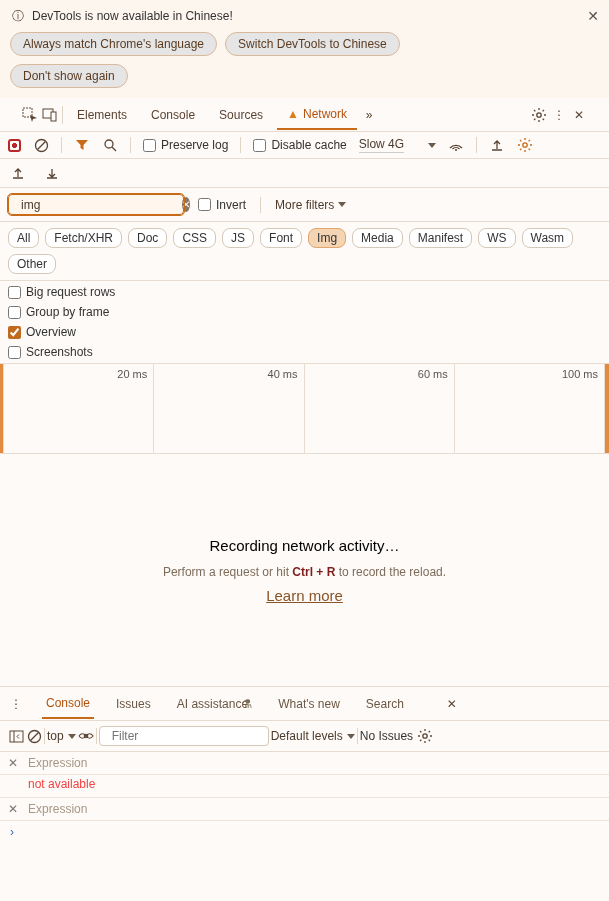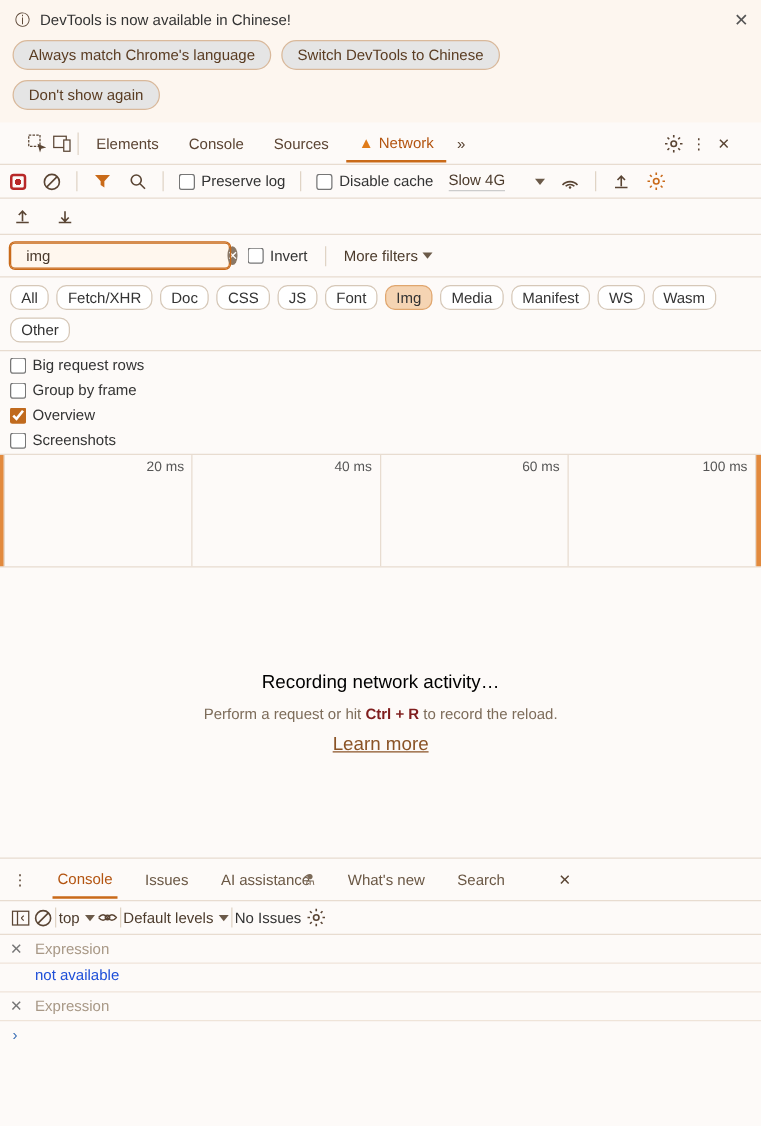--- a/index.html
+++ b/index.html
@@ -43,21 +43,21 @@
   .drawer{border-top:1px solid #e8dcd0;display:flex;flex-direction:column;height:215px}
   .drawer-tabs{display:flex;align-items:center;gap:18px;padding:0 8px;height:34px;border-bottom:1px solid #e8dcd0}
   .drawer-tabs .dtab{color:#6a5744;cursor:pointer;padding:7px 4px}
   .drawer-tabs .dtab.active{color:#b35410;border-bottom:2px solid #c96a19}
   .flask{color:#7b6a58;margin-left:-10px}
   .console-ctrl{display:flex;align-items:center;gap:2px;padding:5px 8px;border-bottom:1px solid #e8dcd0}
   .cfilter{display:flex;align-items:center;gap:6px;border:1px solid #d6c8b8;border-radius:4px;padding:2px 6px;background:#fff;width:170px}
   .cfilter input{border:none;outline:none;flex:1}
   .exprrow{display:flex;align-items:center;gap:10px;padding:4px 8px;border-bottom:1px solid #efe4d9;color:#a09481}
   .exprrow .xsm{color:#777;cursor:pointer}
-  .exprval{padding:2px 8px 6px 28px;color:#1d4ed8;border-bottom:1px solid #efe4d9}
+  .exprval{padding:2px 8px 6px 28px;color:#ef4444;border-bottom:1px solid #efe4d9}
   .prompt{color:#3b6fb6;padding:4px 10px}
   svg{display:block}
   .tri{width:0;height:0;border-left:4px solid transparent;border-right:4px solid transparent;border-top:5px solid #6b5a49;display:inline-block}
 </style>
 </head>
 <body>
 
 <div class="banner">
   <div class="banner-top">
     <span class="icon">ⓘ</span>
@@ -271,20 +271,26 @@
         <span>top</span> 
         <span class="tri"></span>
       </span>
     <span class="icon">
       <svg width="18" height="12" viewBox="0 0 18 12">
           <path d="M1 6 Q5 1 9 6 Q13 11 17 6 Q13 1 9 6 Q5 11 1 6" fill="none" stroke="#5a4534" stroke-width="1.3"></path>
           <circle cx="9" cy="6" r="2" fill="none" stroke="#5a4534" stroke-width="1.3"></circle>
         </svg>
     </span>
     <span style="width:1px;height:16px;background:#e0d4c5"></span>
+    <div class="cfilter">
+      <svg width="11" height="11" viewBox="0 0 11 11">
+          <path d="M1 1 H10 L6.5 5 V10 L4.5 8.5 V5 Z" fill="none" stroke="#8a7a68"></path>
+        </svg>
+      <input placeholder="Filter" style="">
+    </div>
     <span class="drop">
         <span>Default levels</span> 
         <span class="tri"></span>
       </span>
     <span style="width:1px;height:16px;background:#e0d4c5"></span>
     <span>No Issues</span>
     <span class="rspace"></span>
     <span class="icon">
       <svg width="16" height="16" viewBox="0 0 16 16">
           <circle cx="8" cy="8" r="2.2" fill="none" stroke="#5a4534" stroke-width="1.3"></circle>

